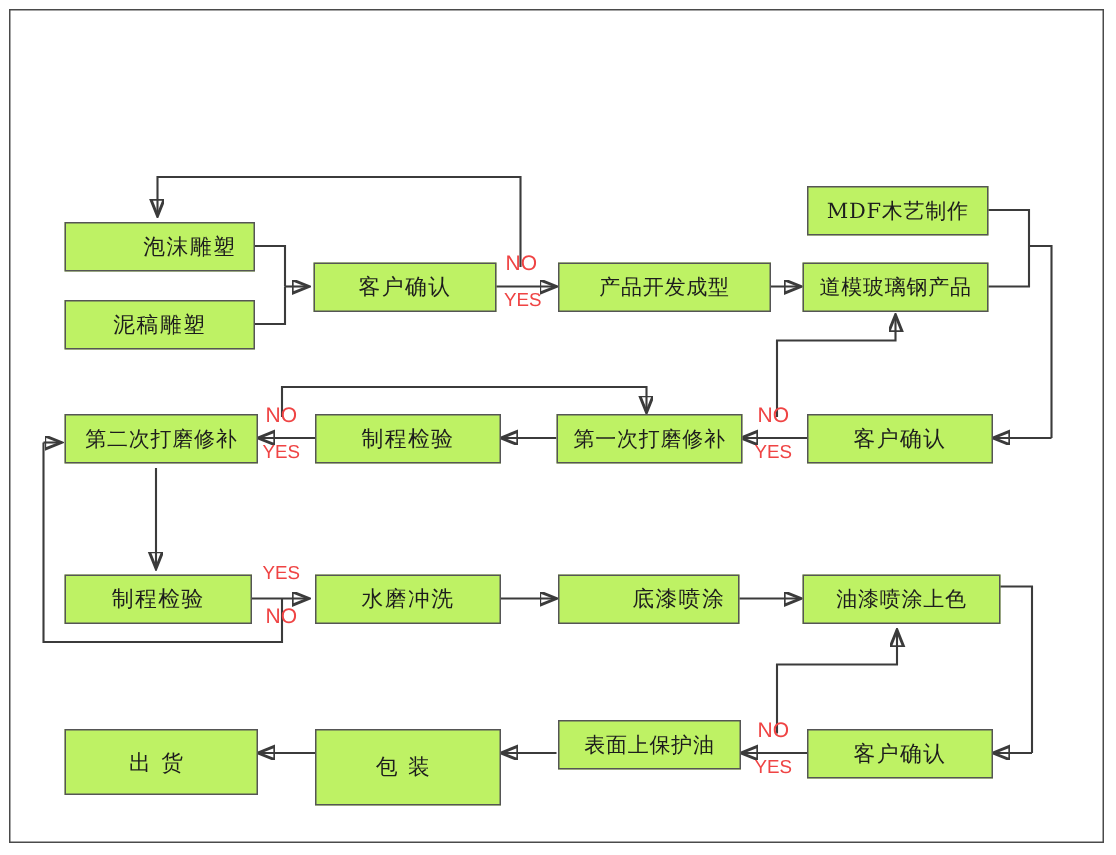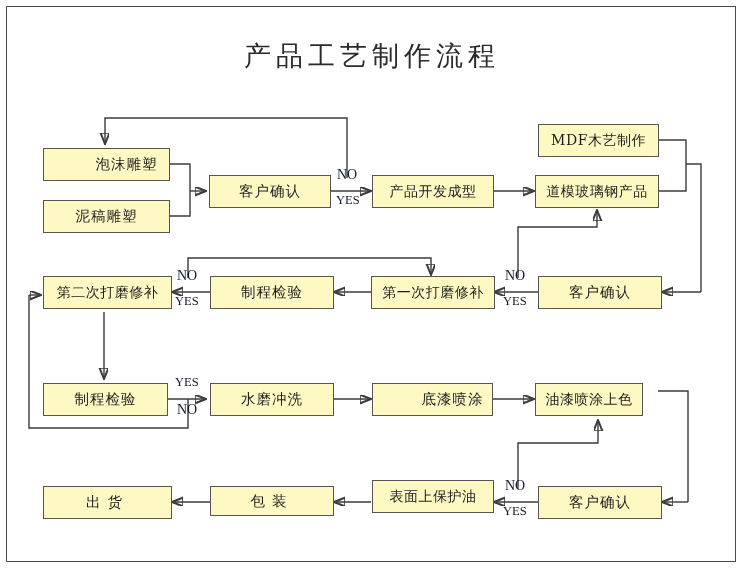--- a/index.html
+++ b/index.html
@@ -5,40 +5,39 @@
   html,body{margin:0;padding:0;background:#ffffff;}
   body{width:744px;height:570px;overflow:hidden;
        font-family:"Liberation Serif","DejaVu Serif",serif;}
   #page{position:relative;width:744px;height:570px;box-sizing:border-box;}
   #frame{position:absolute;left:6px;top:6px;width:730px;height:556px;
          border:1px solid #4a4a4a;box-sizing:border-box;}
   #title{position:absolute;left:0;top:38px;width:744px;text-align:center;
          font-size:27px;letter-spacing:5px;color:#2b2b2b;
          font-family:"DejaVu Serif","Liberation Serif",serif;font-weight:400;}
   .node{position:absolute;box-sizing:border-box;border:1px solid #555555;
-        background:#fef9c3;display:flex;align-items:center;justify-content:center;
+        background:#bef264;display:flex;align-items:center;justify-content:center;
         font-size:14.5px;color:#1d1d1d;letter-spacing:1px;white-space:nowrap;
         font-family:"DejaVu Serif","Liberation Serif",serif;}
   .node.wide{letter-spacing:0.5px;font-size:14px;}
   .node.spaced{letter-spacing:7px;}
-  .lbl{position:absolute;font-size:12.5px;color:#0f172a;white-space:nowrap;
-       font-family:Liberation Serif, serif;text-align:center;}
+  .lbl{position:absolute;font-size:12.5px;color:#ef4444;white-space:nowrap;
+       font-family:Liberation Sans, sans-serif;text-align:center;}
   svg#wires{position:absolute;left:0;top:0;width:744px;height:570px;
             pointer-events:none;}
   svg#wires line,svg#wires polyline,svg#wires path{stroke:#3b3b3b;stroke-width:1.4;
             fill:none;}
 </style>
 </head>
 <body>
 
 <div id="page">
 
   <div id="frame"></div>
 
-  <div id="title">产品工艺制作流程</div>
 
   <svg id="wires" viewBox="0 0 744 570">
     <defs>
       <marker id="ah" markerWidth="9" markerHeight="9" refX="8" refY="3.2" orient="auto" markerUnits="strokeWidth">
         <path d="M0,0 L8,3.2 L0,6.4 z" fill="#3b3b3b" stroke="none"></path>
       </marker>
     </defs>
 
     <polyline points="170,164 190,164 190,191"></polyline>
     <polyline points="170,216 190,216 190,191"></polyline>
@@ -87,49 +86,49 @@
 
     <line x1="210" y1="502" x2="172" y2="502" marker-end="url(#ah)"></line>
   </svg>
 
   <div class="node" style="left:43px;top:148px;width:127px;height:33px;padding-left:40px;">泡沫雕塑</div>
 
   <div class="node" style="left:43px;top:200px;width:127px;height:33px;">泥稿雕塑</div>
 
   <div class="node" style="left:209px;top:175px;width:122px;height:33px;">客户确认</div>
 
-  <div class="node wide" style="left:372px;top:175px;width:122px;height:33px;">产品开发成型</div>
+  <div class="node wide" style="left:372px;top:175px;width:142px;height:33px;">产品开发成型</div>
 
   <div class="node wide" style="left:538px;top:124px;width:121px;height:33px;">MDF木艺制作</div>
 
   <div class="node wide" style="left:535px;top:175px;width:124px;height:33px;">道模玻璃钢产品</div>
 
   <div class="node" style="left:538px;top:276px;width:124px;height:33px;">客户确认</div>
 
   <div class="node wide" style="left:371px;top:276px;width:124px;height:33px;text-align:right;">第一次打磨修补</div>
 
   <div class="node" style="left:210px;top:276px;width:124px;height:33px;">制程检验</div>
 
   <div class="node wide" style="left:43px;top:276px;width:129px;height:33px;">第二次打磨修补</div>
 
   <div class="node" style="left:43px;top:383px;width:125px;height:33px;">制程检验</div>
 
   <div class="node" style="left:210px;top:383px;width:124px;height:33px;">水磨冲洗</div>
 
   <div class="node" style="left:372px;top:383px;width:121px;height:33px;padding-left:40px;">底漆喷涂</div>
 
-  <div class="node wide" style="left:535px;top:383px;width:108px;height:33px;">油漆喷涂上色</div>
+  <div class="node wide" style="left:535px;top:383px;width:132px;height:33px;">油漆喷涂上色</div>
 
   <div class="node" style="left:538px;top:486px;width:124px;height:33px;">客户确认</div>
 
   <div class="node wide" style="left:372px;top:480px;width:122px;height:33px;">表面上保护油</div>
 
-  <div class="node spaced" style="left:210px;top:486px;width:124px;height:30px;">包装</div>
+  <div class="node spaced" style="left:210px;top:486px;width:124px;height:51px;">包装</div>
 
-  <div class="node spaced" style="left:43px;top:486px;width:129px;height:33px;">出货</div>
+  <div class="node spaced" style="left:43px;top:486px;width:129px;height:44px;">出货</div>
 
   <div class="lbl" style="left:337px;top:167px;font-size:14px;">NO</div>
   <div class="lbl" style="left:336px;top:193px;">YES</div>
 
   <div class="lbl" style="left:505px;top:268px;font-size:14px;">NO</div>
   <div class="lbl" style="left:503px;top:294px;">YES</div>
 
   <div class="lbl" style="left:177px;top:268px;font-size:14px;">NO</div>
   <div class="lbl" style="left:175px;top:294px;">YES</div>
 

